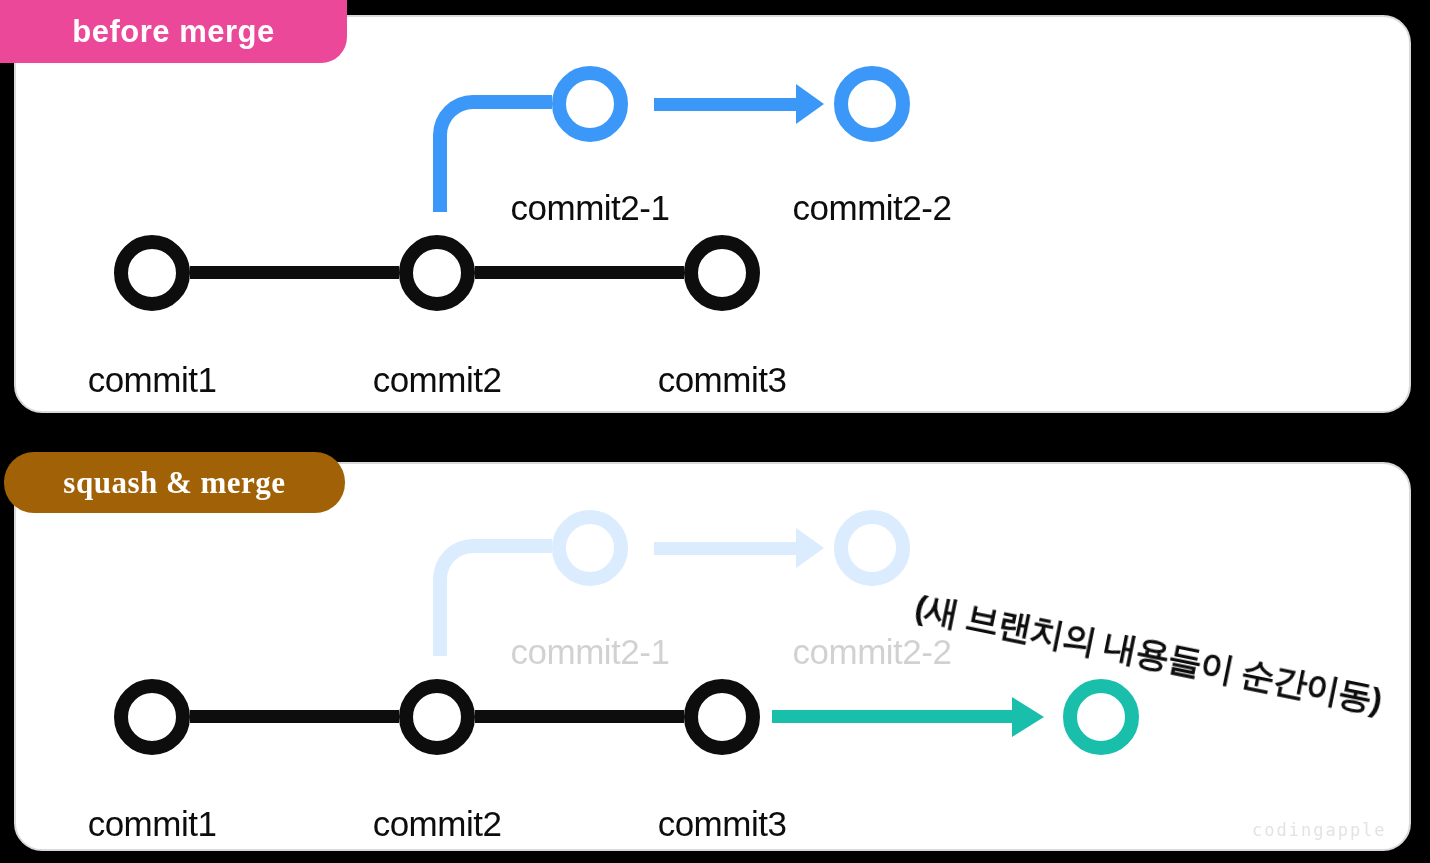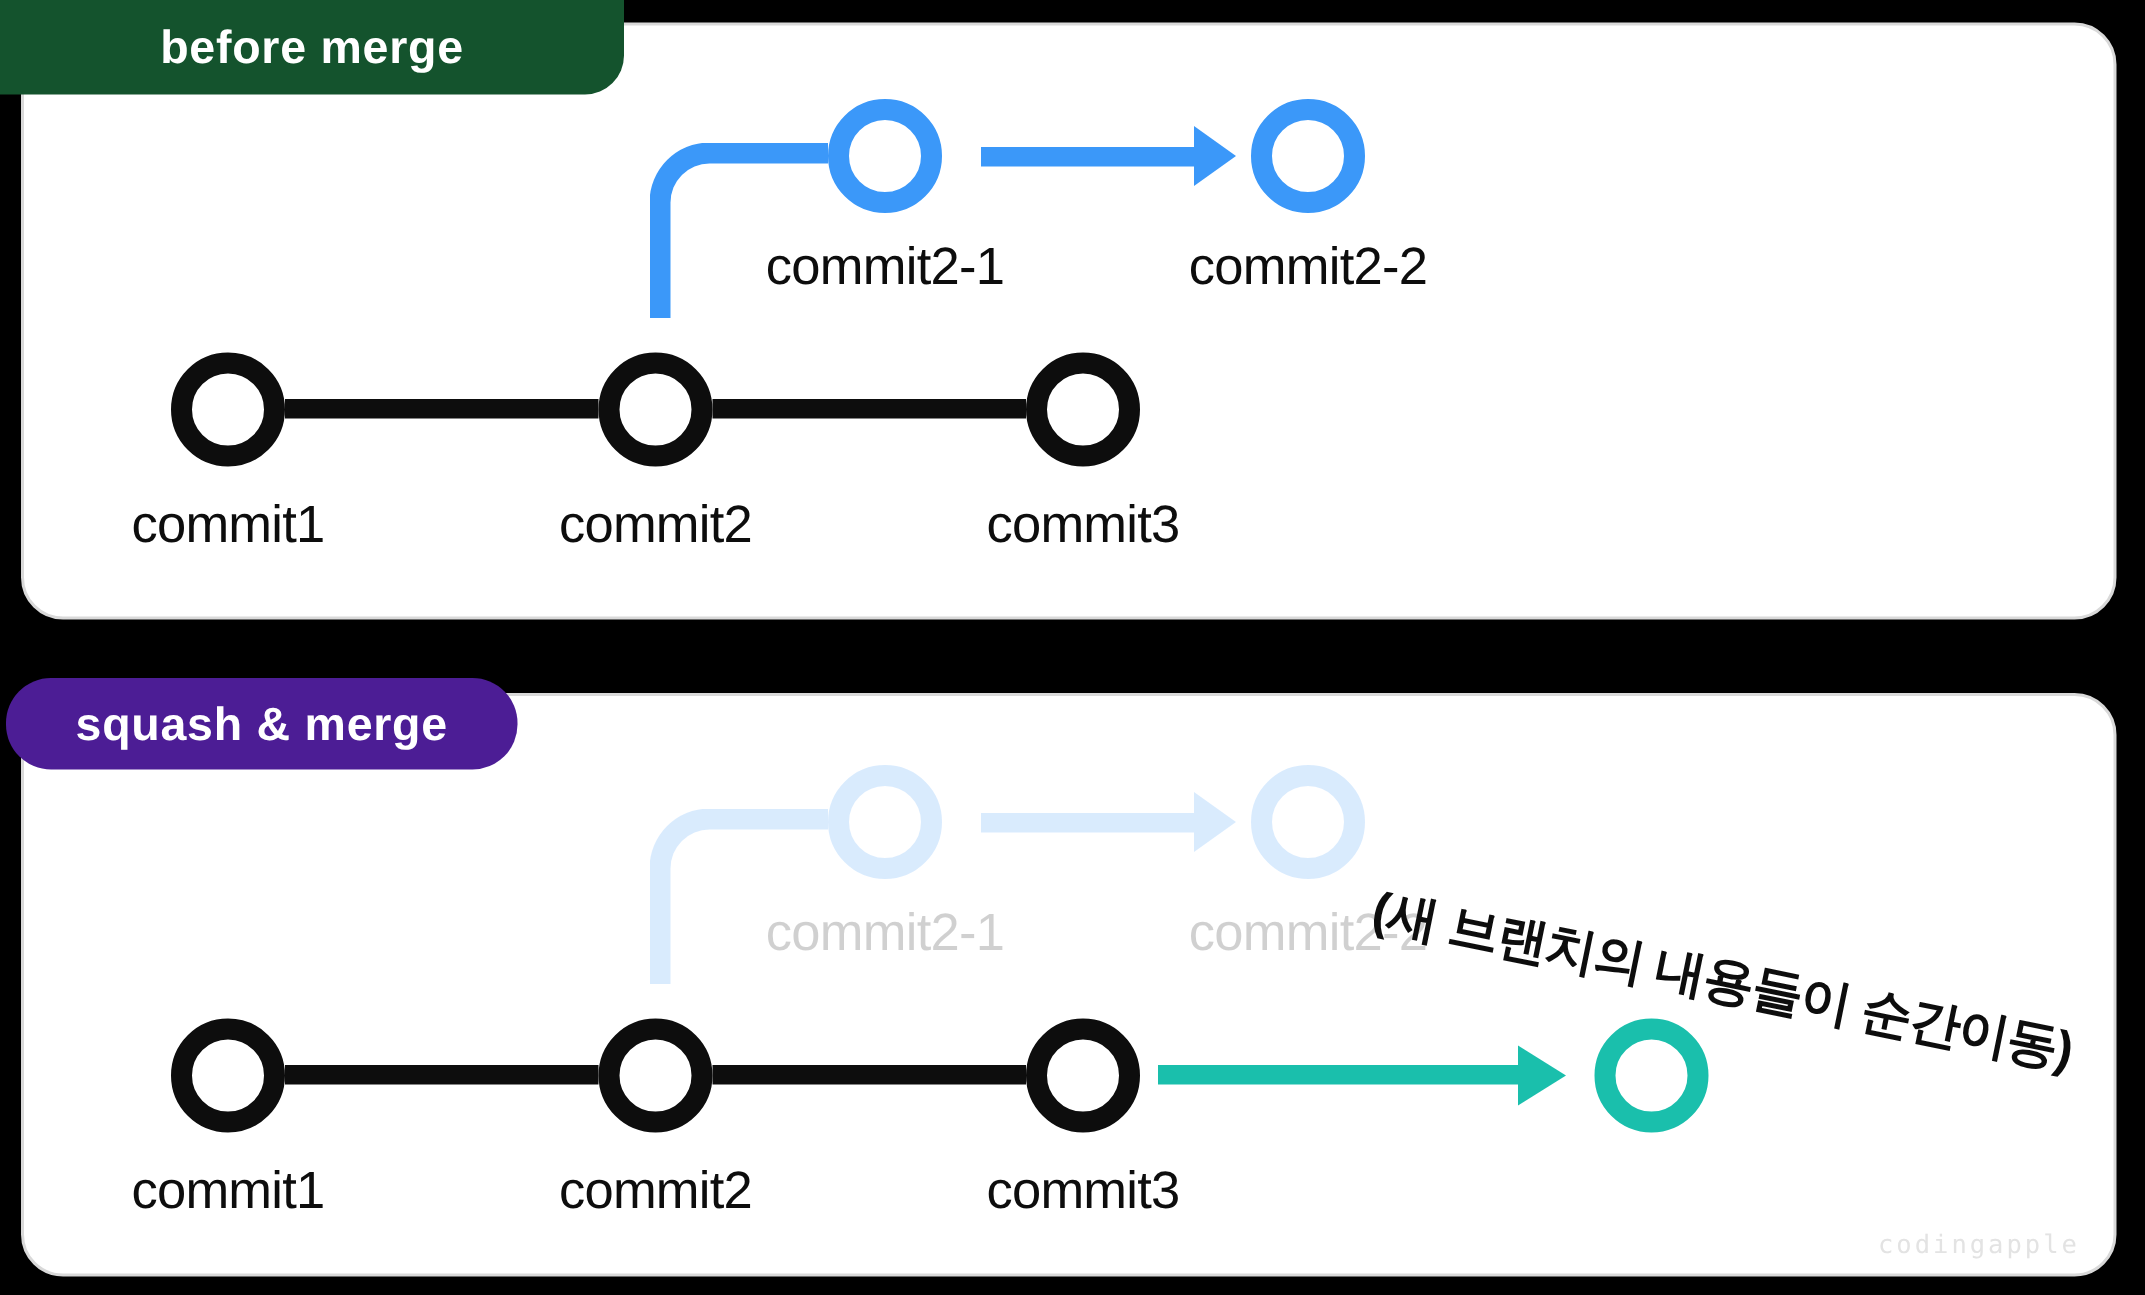--- a/index.html
+++ b/index.html
@@ -15,24 +15,24 @@
     border-radius:28px;box-sizing:border-box;
   }
   .panel1{left:14px;top:15px;width:1397px;height:398px;}
   .panel2{left:14px;top:462px;width:1397px;height:389px;}
 
   .badge{
     position:absolute;color:#fff;font-weight:700;font-size:31px;
     display:flex;align-items:center;justify-content:center;
     white-space:nowrap;letter-spacing:0.5px;
   }
-  .badge-before{left:0;top:0;width:416px;height:63px;background:#14532d;
+  .badge-before{left:0;top:0;width:347px;height:63px;background:#ec4899;
     border-radius:0 0 26px 0;}
-  .badge-squash{left:4px;top:452px;width:341px;height:61px;background:#4c1d95;
-    border-radius:30px;}
+  .badge-squash{left:4px;top:452px;width:341px;height:61px;background:#a16207;
+    border-radius:30px;font-family:Liberation Serif, serif;}
 
   .node{
     position:absolute;width:76px;height:76px;border-radius:50%;
     border:14px solid #0d0d0d;box-sizing:border-box;background:#fff;
   }
   .node.blue{border-color:#3b98f9;}
   .node.teal{border-color:#1abfac;}
 
   .bar{position:absolute;height:13px;background:#0d0d0d;}
   .bar.blue{background:#3b98f9;}
@@ -44,21 +44,21 @@
   .ahead.teal{border-left:32px solid #1abfac;}
 
   .elbow{
     position:absolute;left:433px;width:119px;height:117px;box-sizing:border-box;
     border-left:14px solid #3b98f9;border-top:14px solid #3b98f9;
     border-top-left-radius:40px;
   }
 
   .nlabel{
     position:absolute;width:240px;text-align:center;font-size:35px;
-    color:#0d0d0d;font-weight:500;letter-spacing:-0.5px;white-space:nowrap;
+    color:#0d0d0d;font-weight:500;letter-spacing:-0.5px;white-space:nowrap;margin-top:30px;
   }
 
   .faded{opacity:0.19;}
 
   .annotation{
     position:absolute;left:920px;top:584px;font-size:34px;font-weight:600;
     color:#0d0d0d;transform:rotate(11.5deg);transform-origin:0 0;
     white-space:nowrap;letter-spacing:-1px;
   }
 

